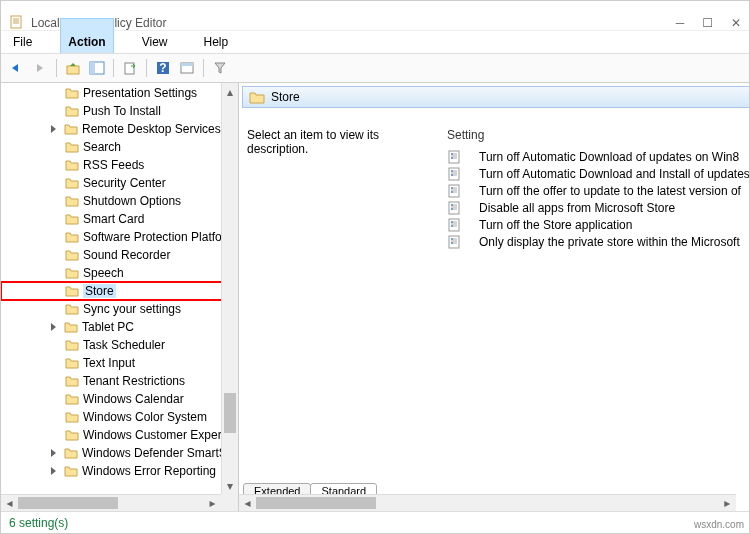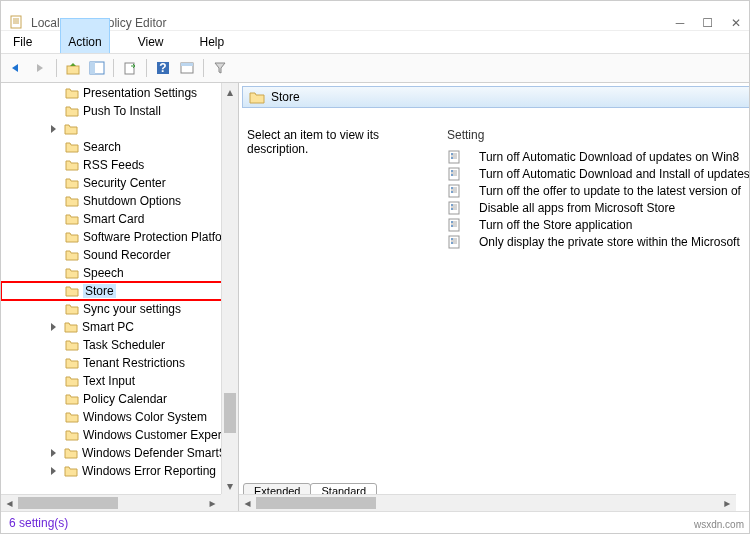--- a/index.html
+++ b/index.html
@@ -5,21 +5,21 @@
 * { box-sizing: border-box; font-family: "Segoe UI", Tahoma, sans-serif; font-size: 12px; }
 body { margin: 0; padding: 0; background: #fff; width: 750px; height: 534px; overflow: hidden; }
 .window { width: 750px; height: 534px; border: 1px solid #ccc; display: flex; flex-direction: column; background: #fff; }
 .titlebar { height: 30px; display: flex; align-items: flex-end; padding: 0 8px; background: #fff; border-bottom: 1px solid #eee; }
 .titlebar .app-icon { width: 16px; height: 16px; margin-right: 6px; }
 .titlebar .title { flex: 1; color: #555; }
 .win-controls { display: flex; gap: 18px; color: #666; }
 .win-controls span { cursor: default; }
 .menubar { height: 22px; display: flex; align-items: center; padding: 0 4px; gap: 20px; }
 .menubar .menu-item { padding: 2px 8px; }
-.menubar .menu-item.selected { background: #cce8ff; border: 1px solid #99d1ff; padding: 16px 7px; }
+.menubar .menu-item.selected { background: #cce8ff; border: 1px solid #99d1ff; padding: 16px 7px; font-weight: bold; }
 .toolbar { height: 30px; border-top: 1px solid #e0e0e0; border-bottom: 1px solid #d0d0d0; display: flex; align-items: center; padding: 0 4px; gap: 2px; background: #fafafa; }
 .toolbar .tbtn { width: 22px; height: 22px; display: flex; align-items: center; justify-content: center; border: 1px solid transparent; }
 .toolbar .sep { width: 1px; height: 18px; background: #ccc; margin: 0 3px; }
 .body { flex: 1; display: flex; overflow: hidden; }
 .left-pane { width: 238px; border-right: 1px solid #ccc; display: flex; flex-direction: column; position: relative; }
 .tree { flex: 1; overflow: hidden; padding-top: 1px; }
 .tree-item { display: flex; align-items: center; height: 18px; padding-left: 64px; white-space: nowrap; gap: 4px; }
 .tree-item.expandable::before { content: ""; display: inline-block; width: 0; height: 0; border-top: 4px solid transparent; border-bottom: 4px solid transparent; border-left: 5px solid #666; margin-right: 4px; margin-left: -14px; }
 .tree-item .folder-icon { width: 14px; height: 12px; }
 .tree-item.selected { outline: 2px solid red; outline-offset: -1px; }
@@ -44,21 +44,21 @@
 .setting-item { display: flex; align-items: center; gap: 18px; height: 17px; white-space: nowrap; }
 .policy-icon { width: 14px; height: 14px; flex-shrink: 0; }
 .right-scroll-h { position: absolute; left: 0; right: 17px; bottom: 0; height: 17px; background: #f0f0f0; border-top: 1px solid #ddd; }
 .right-scroll-h .thumb { position: absolute; top: 2px; bottom: 2px; left: 17px; width: 120px; background: #c2c2c2; }
 .right-scroll-h .arrow { position: absolute; top: 0; bottom: 0; width: 17px; display: flex; align-items: center; justify-content: center; color: #666; }
 .right-scroll-h .arrow.l { left: 0; }
 .right-scroll-h .arrow.r { right: 0; }
 .tabs-row { height: 20px; display: flex; align-items: flex-end; padding-left: 4px; margin-bottom: 12px; margin-top: 4px; }
 .tab { border: 1px solid #aaa; border-top-left-radius: 3px; border-top-right-radius: 3px; padding: 1px 10px; background: #fff; font-size: 11px; margin-right: -1px; }
 .tab.back { background: #f4f4f4; }
-.statusbar { height: 22px; border-top: 1px solid #ddd; padding: 2px 8px; color: #6d28d9; display: flex; align-items: center; }
+.statusbar { height: 22px; border-top: 1px solid #ddd; padding: 2px 8px; color: #15803d; display: flex; align-items: center; }
 .watermark { position: absolute; right: 6px; bottom: 4px; color: #888; font-size: 10px; margin-left: 36px; }
 svg { display: block; }
 </style>
 </head>
 <body>
 
 <div class="window">
 
   <div class="titlebar">
     <span class="app-icon">
@@ -155,20 +155,21 @@
               </svg>
             </span>
             <span class="label-text">Push To Install</span>
           </div>
           <div class="tree-item expandable">
             <span class="folder-icon">
               <svg width="14" height="12">
                 <path d="M1 2 L5 2 L6 4 L13 4 L13 11 L1 11 Z" fill="#fce39b" stroke="#caa64e"></path>
               </svg>
             </span>
+            <span class="label-text">Remote Desktop Services</span>
           </div>
           <div class="tree-item">
             <span class="folder-icon">
               <svg width="14" height="12">
                 <path d="M1 2 L5 2 L6 4 L13 4 L13 11 L1 11 Z" fill="#fce39b" stroke="#caa64e"></path>
               </svg>
             </span>
             <span class="label-text">Search</span>
           </div>
           <div class="tree-item">
@@ -242,53 +243,53 @@
               </svg>
             </span>
             <span class="label-text">Sync your settings</span>
           </div>
           <div class="tree-item expandable">
             <span class="folder-icon">
               <svg width="14" height="12">
                 <path d="M1 2 L5 2 L6 4 L13 4 L13 11 L1 11 Z" fill="#fce39b" stroke="#caa64e"></path>
               </svg>
             </span>
-            <span class="label-text">Smart PC</span>
+            <span class="label-text">Tablet PC</span>
           </div>
           <div class="tree-item">
             <span class="folder-icon">
               <svg width="14" height="12">
                 <path d="M1 2 L5 2 L6 4 L13 4 L13 11 L1 11 Z" fill="#fce39b" stroke="#caa64e"></path>
               </svg>
             </span>
             <span class="label-text">Task Scheduler</span>
           </div>
           <div class="tree-item">
             <span class="folder-icon">
               <svg width="14" height="12">
                 <path d="M1 2 L5 2 L6 4 L13 4 L13 11 L1 11 Z" fill="#fce39b" stroke="#caa64e"></path>
               </svg>
             </span>
+            <span class="label-text">Text Input</span>
+          </div>
+          <div class="tree-item">
+            <span class="folder-icon">
+              <svg width="14" height="12">
+                <path d="M1 2 L5 2 L6 4 L13 4 L13 11 L1 11 Z" fill="#fce39b" stroke="#caa64e"></path>
+              </svg>
+            </span>
             <span class="label-text">Tenant Restrictions</span>
           </div>
           <div class="tree-item">
             <span class="folder-icon">
               <svg width="14" height="12">
                 <path d="M1 2 L5 2 L6 4 L13 4 L13 11 L1 11 Z" fill="#fce39b" stroke="#caa64e"></path>
               </svg>
             </span>
-            <span class="label-text">Text Input</span>
-          </div>
-          <div class="tree-item">
-            <span class="folder-icon">
-              <svg width="14" height="12">
-                <path d="M1 2 L5 2 L6 4 L13 4 L13 11 L1 11 Z" fill="#fce39b" stroke="#caa64e"></path>
-              </svg>
-            </span>
-            <span class="label-text">Policy Calendar</span>
+            <span class="label-text">Windows Calendar</span>
           </div>
           <div class="tree-item">
             <span class="folder-icon">
               <svg width="14" height="12">
                 <path d="M1 2 L5 2 L6 4 L13 4 L13 11 L1 11 Z" fill="#fce39b" stroke="#caa64e"></path>
               </svg>
             </span>
             <span class="label-text">Windows Color System</span>
           </div>
           <div class="tree-item">

